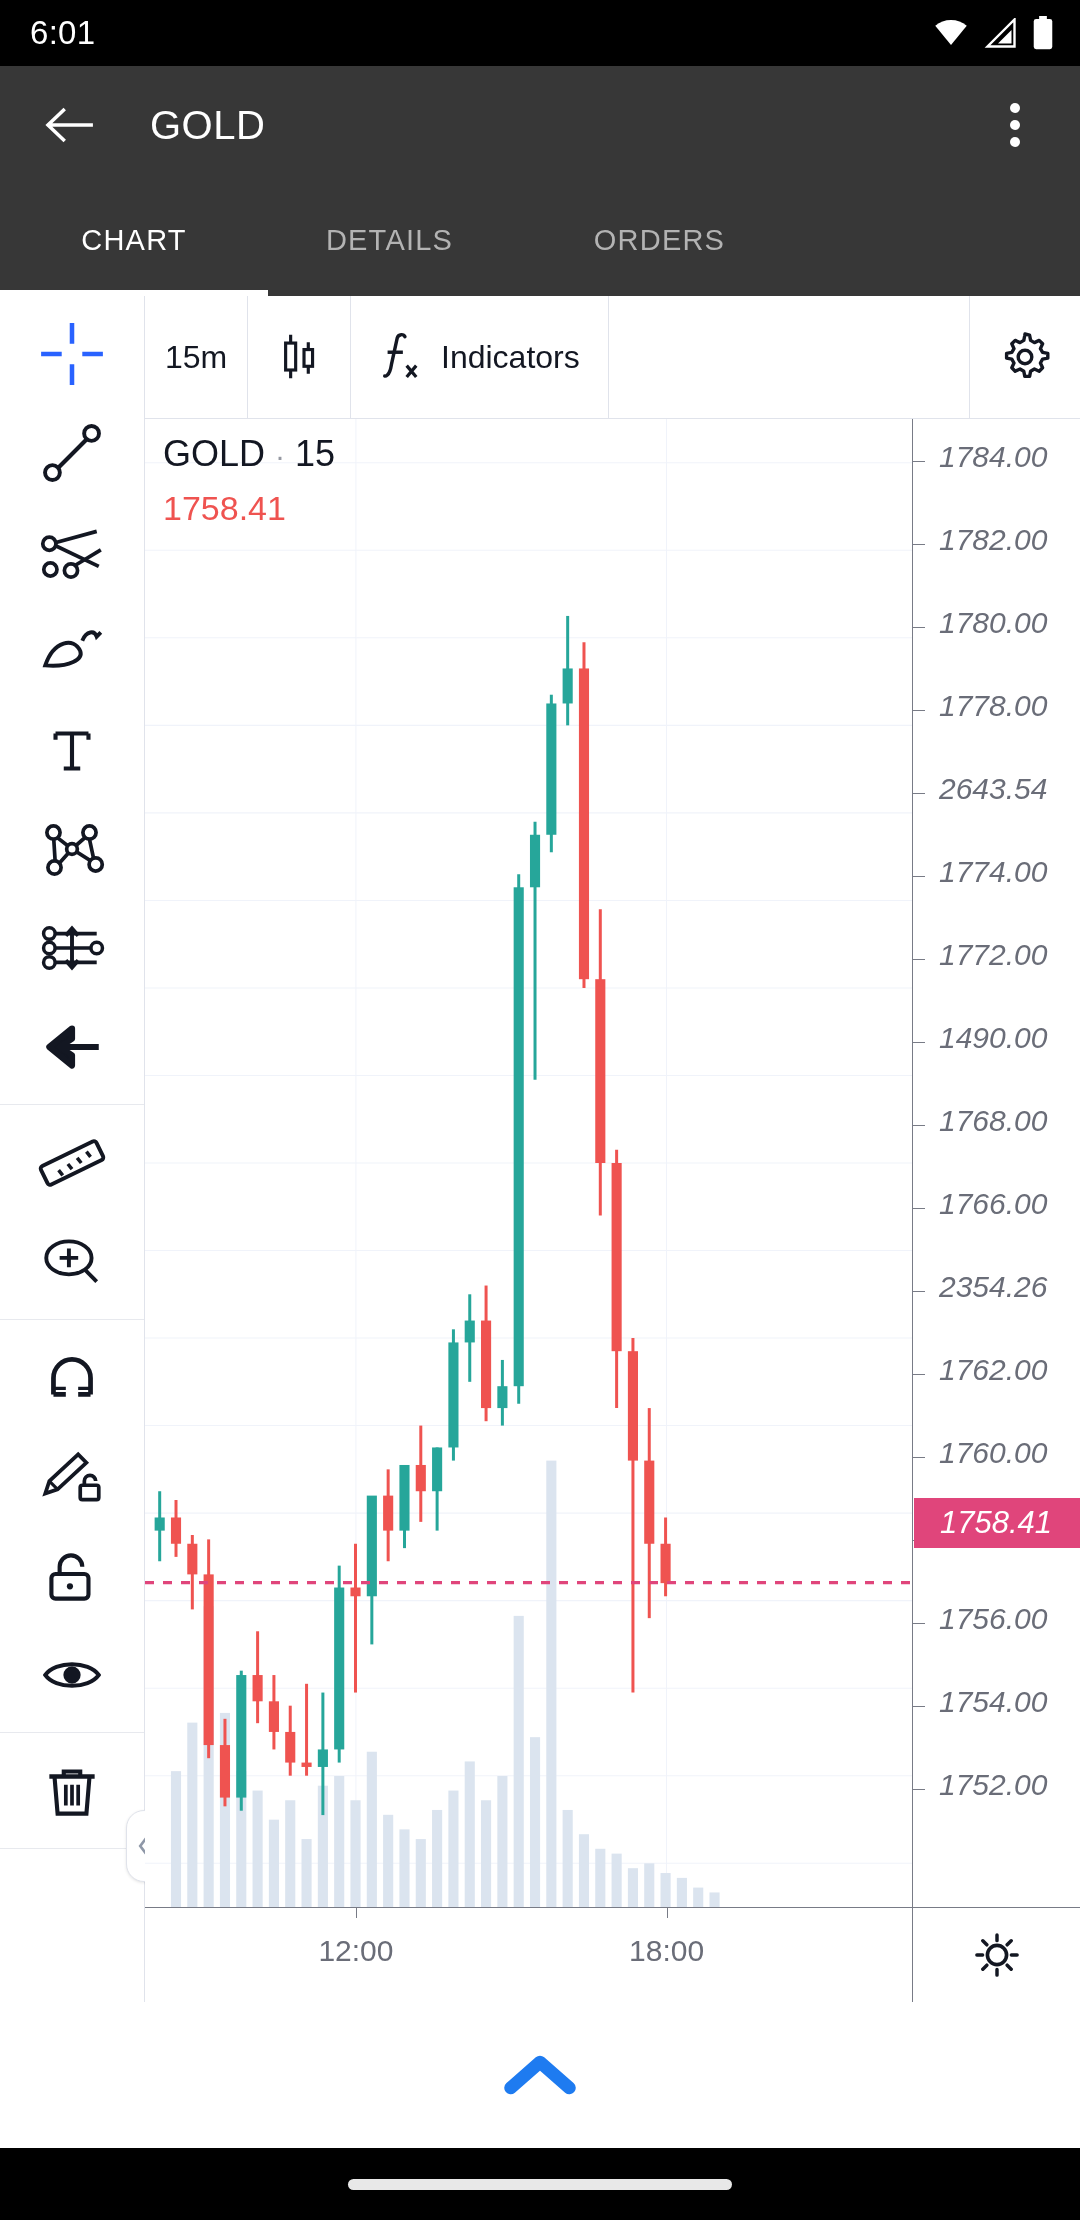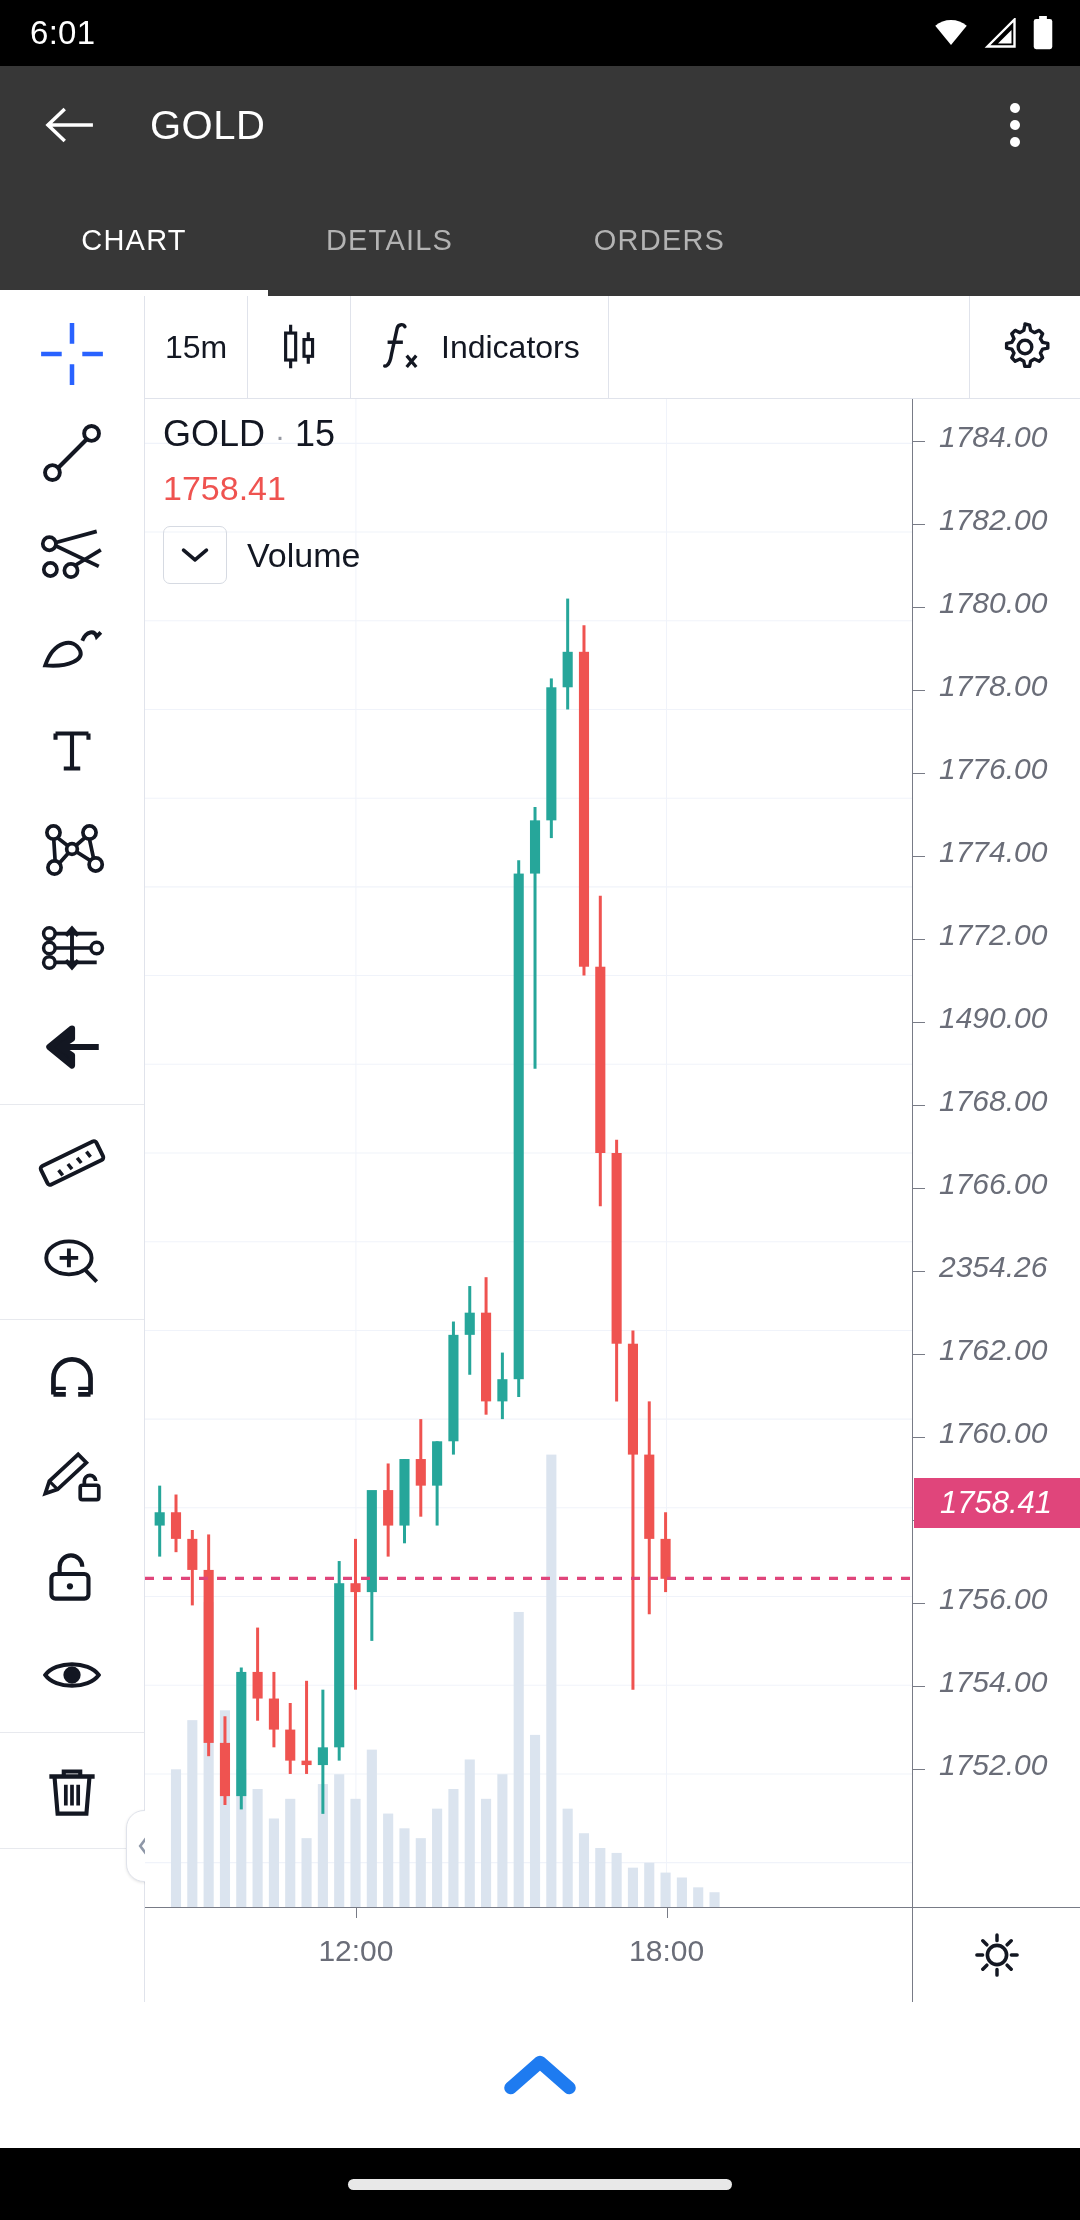--- a/index.html
+++ b/index.html
@@ -73,21 +73,21 @@
     background:#ffffff; border:1px solid #e0e3eb;
     display:flex; align-items:center; justify-content:center;
     box-shadow:0 1px 3px rgba(0,0,0,.10);
   }
 
   
   .chartcol{ flex:1; display:flex; flex-direction:column; min-width:0; }
 
   
   .ctoolbar{
-    height:103px; display:flex; align-items:stretch;
+    height:123px; display:flex; align-items:stretch;
     border-bottom:1px solid #e0e3eb; background:#fff;
   }
   .ct-item{
     display:flex; align-items:center; justify-content:center;
     border-right:1px solid #e0e3eb; font-size:32px; color:#131722;
   }
   .ct-tf{ width:103px; }
   .ct-type{ width:103px; }
   .ct-ind{ padding:0 28px; gap:20px; }
   .ct-spacer{ flex:1; border-right:1px solid #e0e3eb; }
@@ -488,46 +488,38 @@
             <line x1="0" y1="1104.267058823526" x2="767" y2="1104.267058823526" stroke="#e0457b" stroke-width="3" stroke-dasharray="9 9"></line>
           </svg>
 
         <div style="position:absolute;top:14px;left:18px;">
           <div style="font-size:36px;color:#131722;white-space:nowrap;">
             <span>GOLD</span>
             <span style="color:#9598a1;font-size:30px;">·</span>
             <span>15</span>
           </div>
           <div style="font-size:34px;color:#ef5350;margin-top:14px;">1758.41</div>
-          <div style="display:flex;align-items:center;gap:20px;margin-top:18px;">
-            <span style="width:64px;height:58px;border:1.6px solid #d6dae2;border-radius:7px;display:flex;align-items:center;justify-content:center;">
-              <svg width="30" height="18" viewBox="0 0 18 11">
-                  <path d="M2 2.5 L9 8.5 L16 2.5" fill="none" stroke="#131722" stroke-width="2.2" stroke-linecap="round" stroke-linejoin="round"></path>
-                </svg>
-            </span>
-            <span style="font-size:34px;color:#131722;">Volume</span>
-          </div>
         </div>
       </div>
 
       <div class="paxis" id="paxis">
           <div class="ptick" style="top: 41.5294px;">
             <span>1784.00</span>
           </div>
           <div class="ptick" style="top: 124.588px;">
             <span>1782.00</span>
           </div>
           <div class="ptick" style="top: 207.647px;">
             <span>1780.00</span>
           </div>
           <div class="ptick" style="top: 290.706px;">
             <span>1778.00</span>
           </div>
           <div class="ptick" style="top: 373.765px;">
-            <span>1776.00</span>
+            <span>2643.54</span>
           </div>
           <div class="ptick" style="top: 456.824px;">
             <span>1774.00</span>
           </div>
           <div class="ptick" style="top: 539.882px;">
             <span>1772.00</span>
           </div>
           <div class="ptick" style="top: 622.941px;">
             <span>1490.00</span>
           </div>

